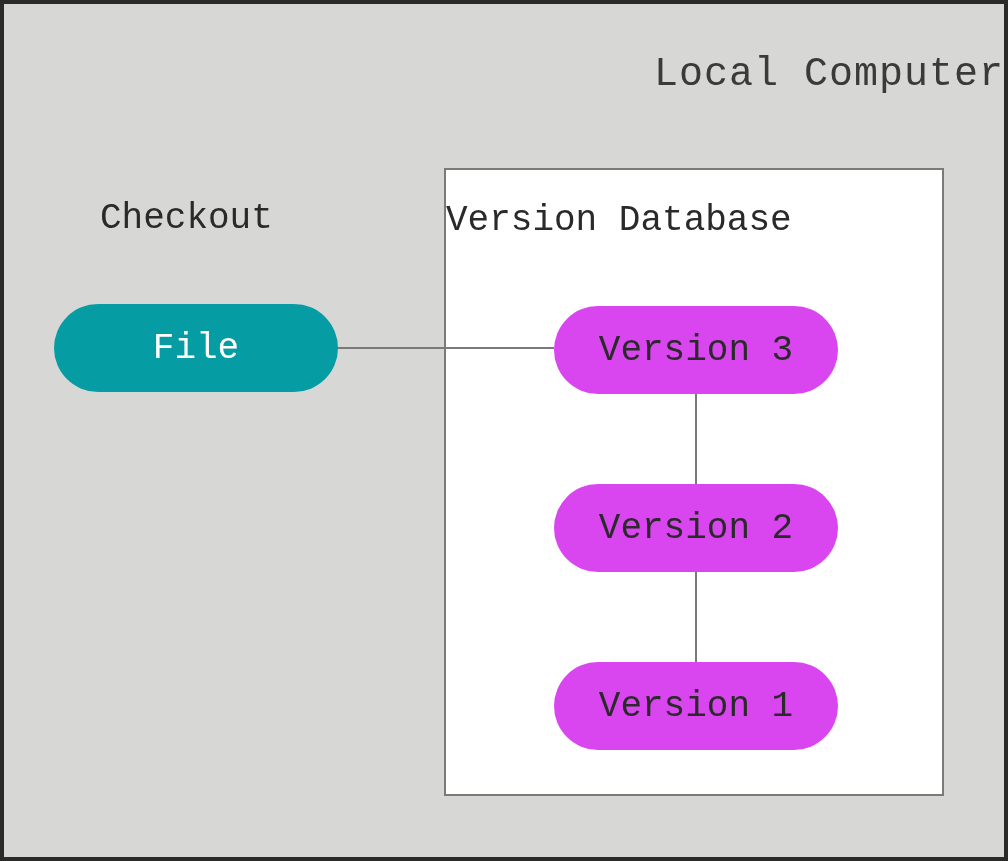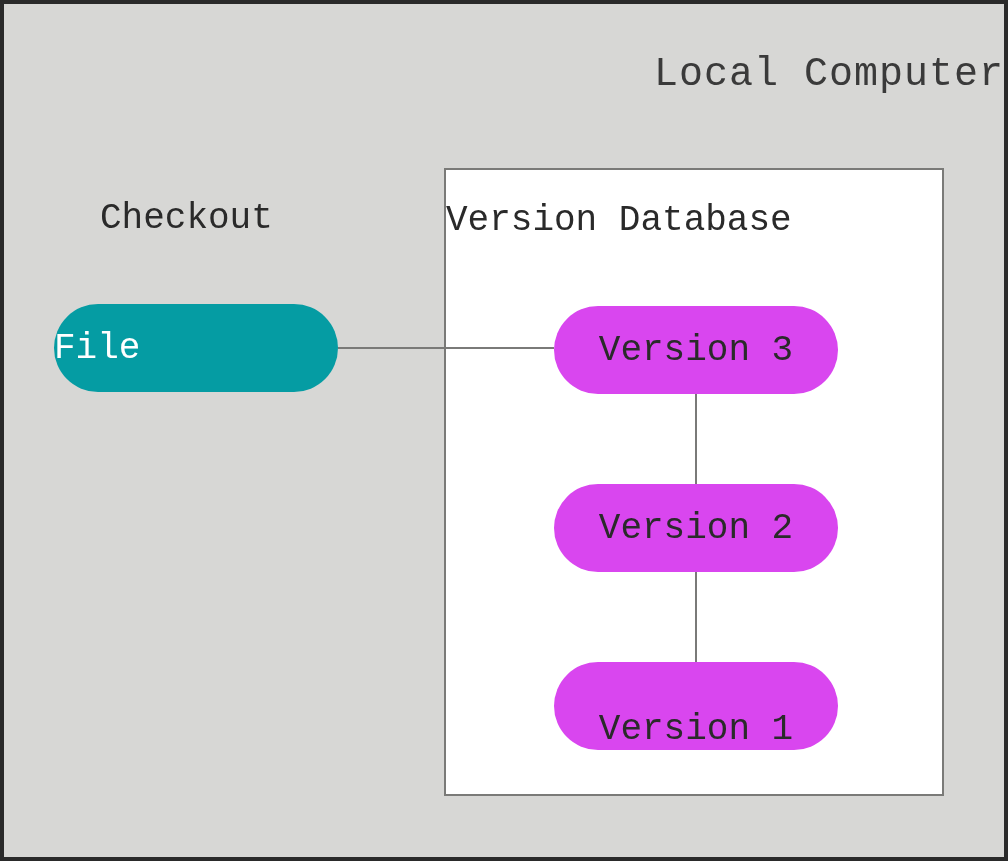--- a/index.html
+++ b/index.html
@@ -35,20 +35,21 @@
     .file-node {
       position: absolute;
       top: 300px;
       left: 50px;
       width: 284px;
       height: 88px;
       background: #059ca3;
       border-radius: 44px;
       display: flex;
       align-items: center;
+      justify-content: center;
       font-size: 36px;
       color: #ffffff;
       z-index: 2;
     }
     .version-db-box {
       position: absolute;
       top: 164px;
       left: 440px;
       width: 500px;
       height: 628px;
@@ -73,21 +74,21 @@
       border-radius: 44px;
       display: flex;
       align-items: center;
       justify-content: center;
       font-size: 36px;
       color: #2a2a2a;
       z-index: 2;
     }
     .v3 { top: 136px; }
     .v2 { top: 314px; }
-    .v1 { top: 492px; align-items: flex-end; }
+    .v1 { top: 492px; }
     .connector-h {
       position: absolute;
       top: 343px;
       left: 334px;
       width: 216px;
       height: 2px;
       background: #7a7a78;
       z-index: 1;
     }
     .connector-v {

